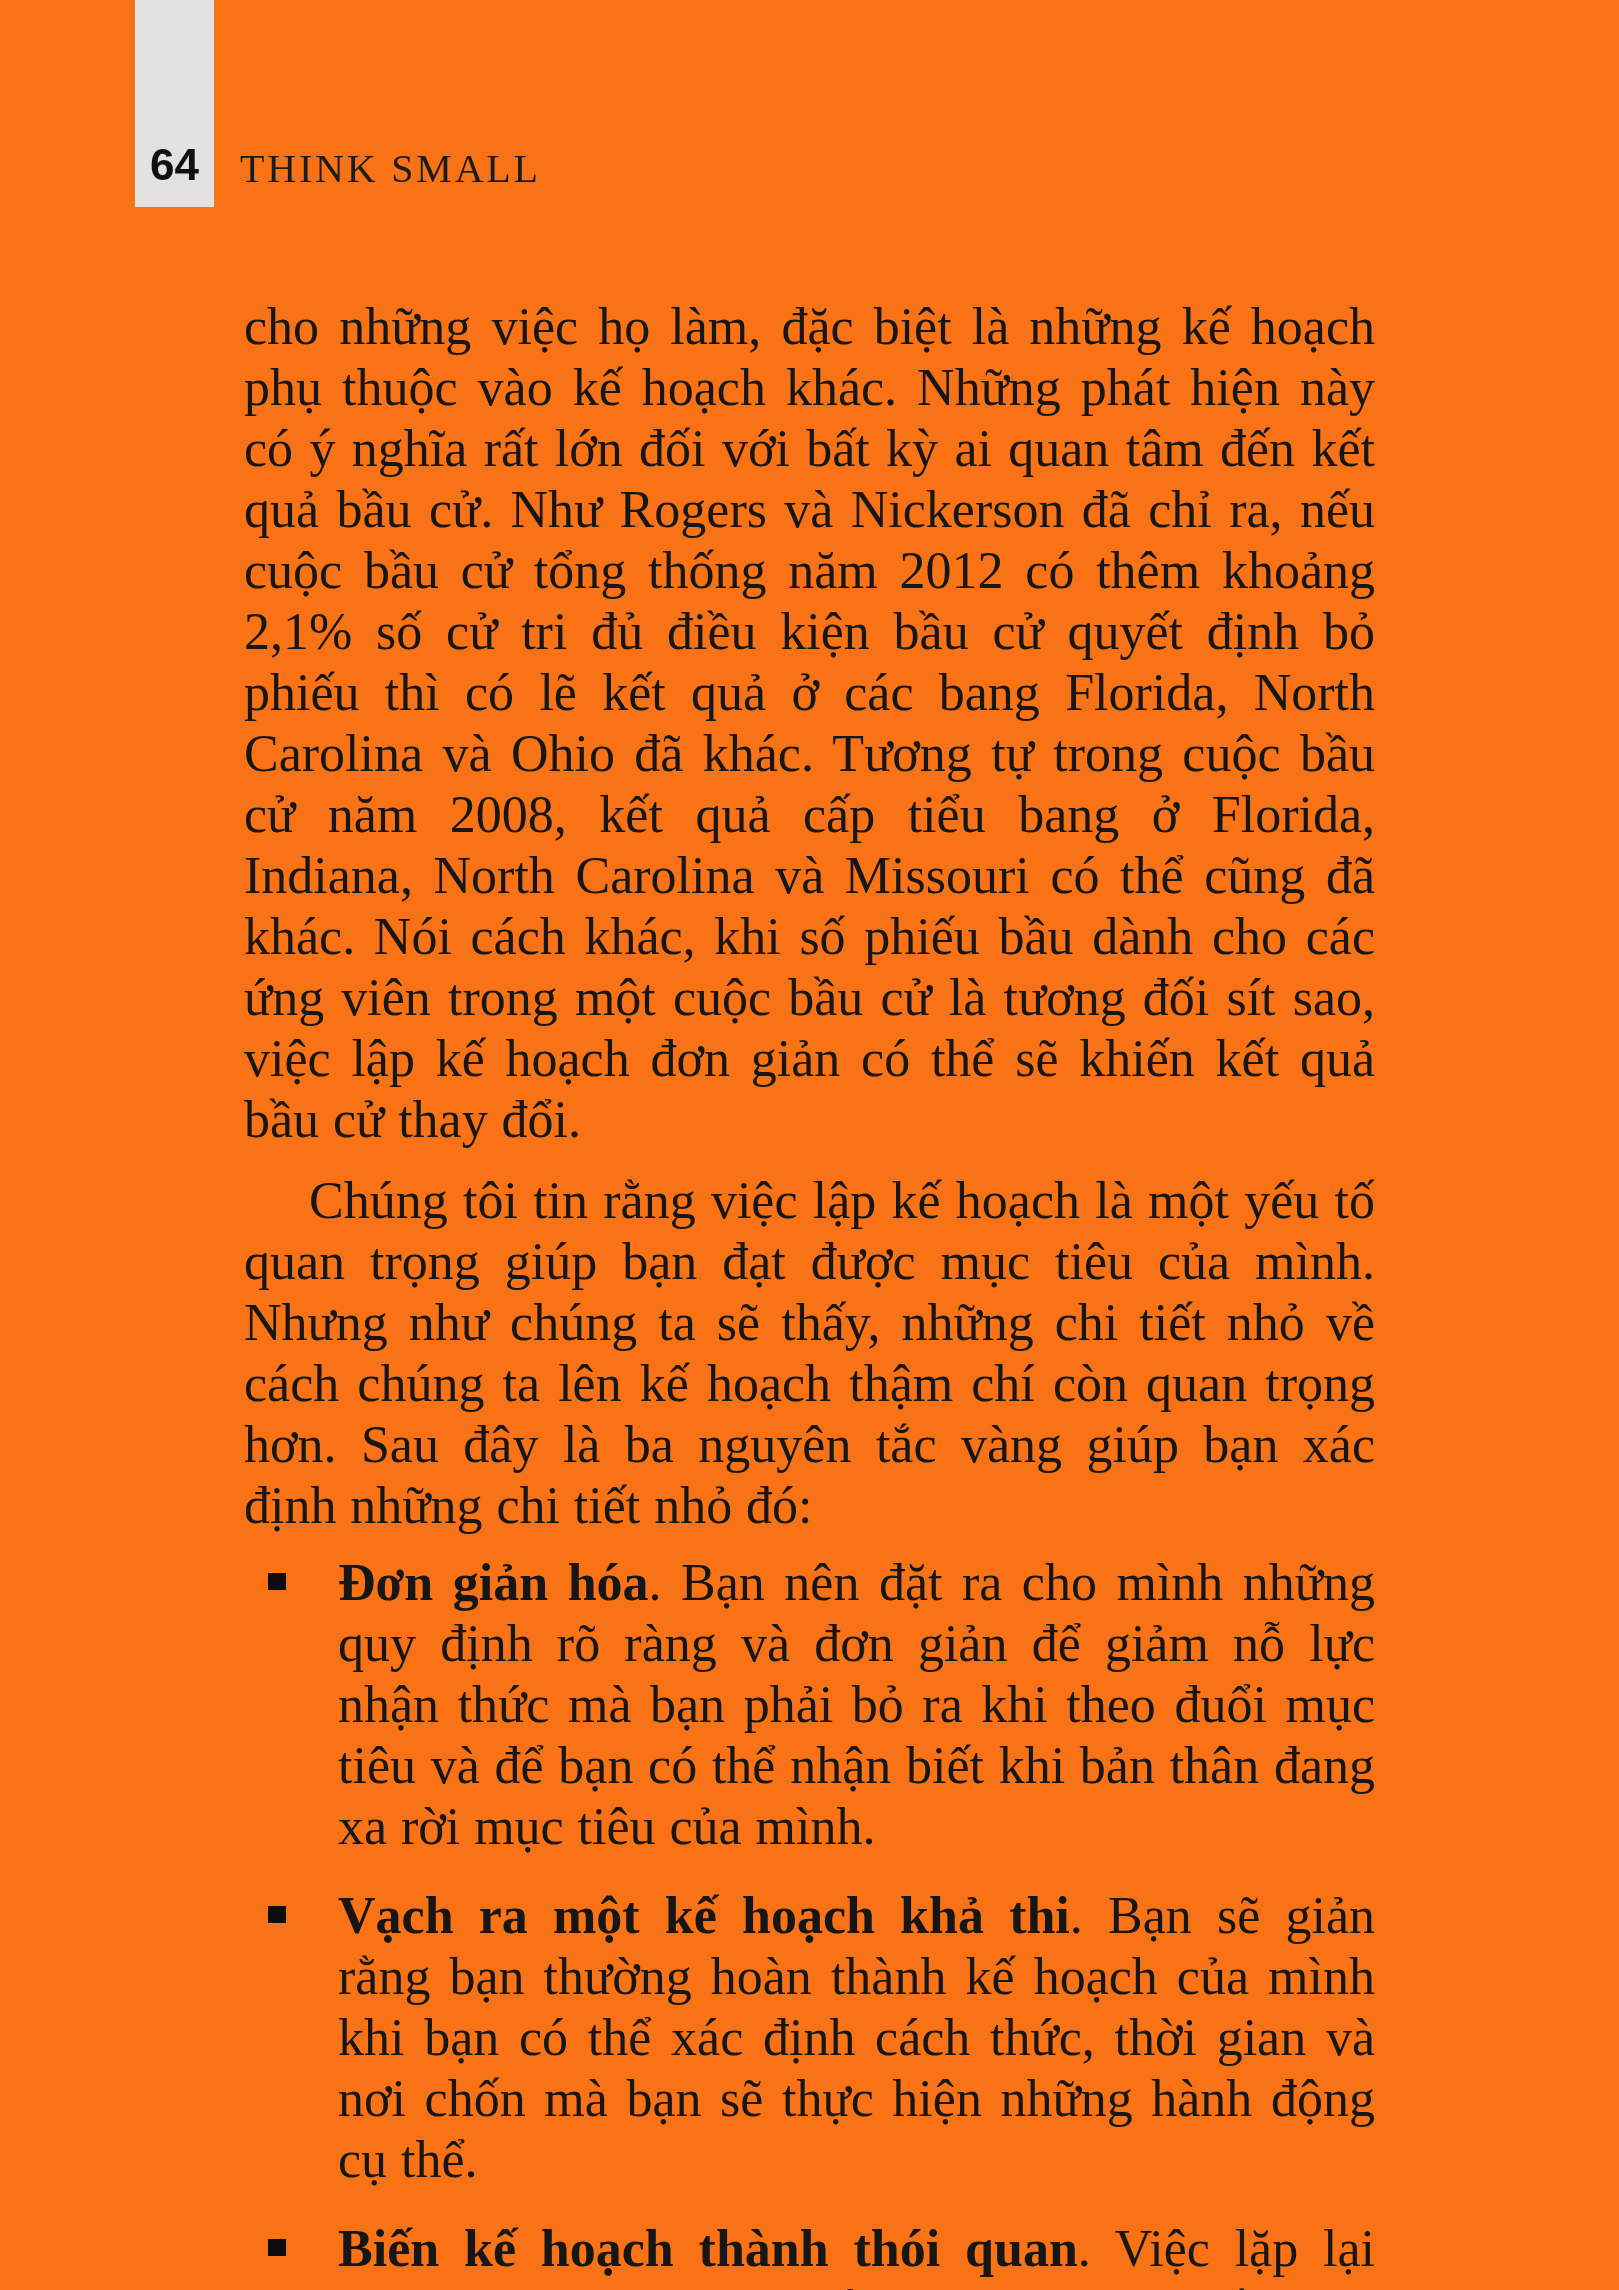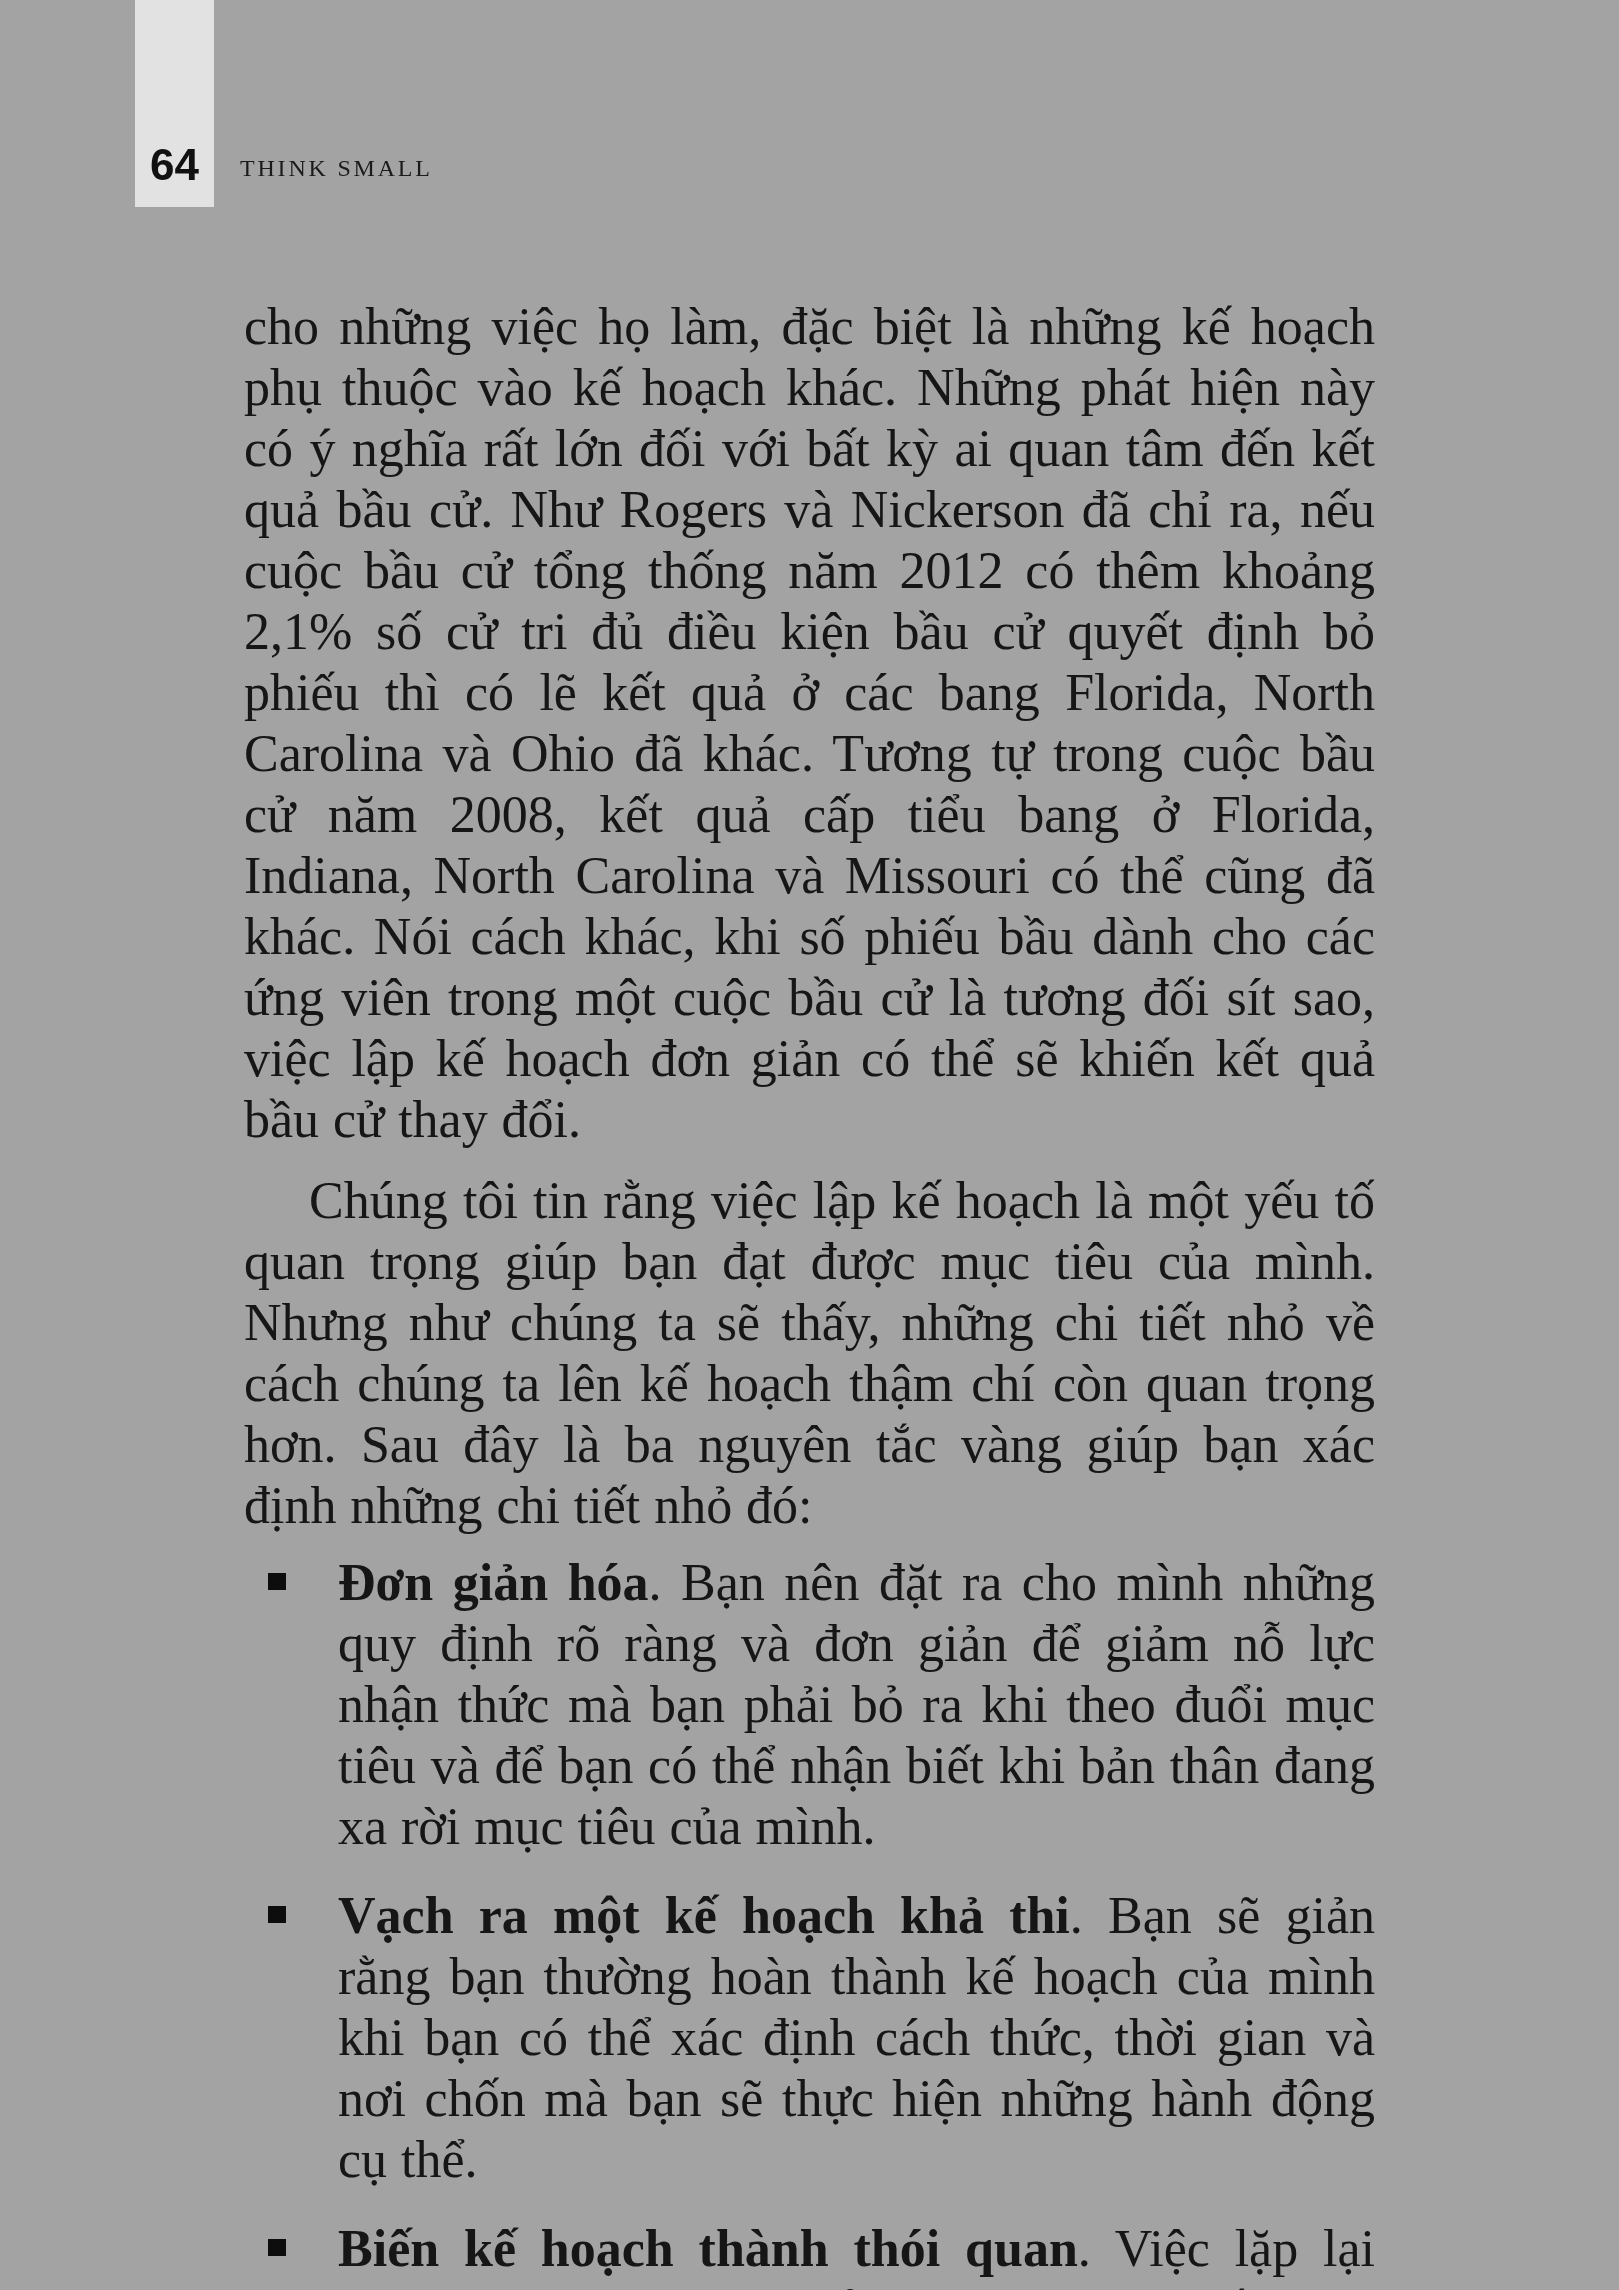--- a/index.html
+++ b/index.html
@@ -4,21 +4,21 @@
 <style>
   html, body {
     margin: 0;
     padding: 0;
     background: #ffffff;
   }
   .page {
     position: relative;
     width: 1619px;
     height: 2290px;
-    background: #a3a3a3;
+    background: #f97316;
     overflow: hidden;
     font-family: "Liberation Serif", "DejaVu Serif", serif;
     color: #161616;
   }
   
   .page-tab {
     position: absolute;
     left: 135px;
     top: 0;
     width: 79px;
@@ -35,21 +35,21 @@
     font-weight: 700;
     font-size: 44px;
     line-height: 44px;
     color: #111111;
   }
   .running-title {
     position: absolute;
     left: 240px;
     top: 150px;
     font-family: "Liberation Serif", "DejaVu Serif", serif;
-    font-size: 24px;
+    font-size: 40px;
     line-height: 37px;
     letter-spacing: 2.8px;
     color: #1b1b1b;
     white-space: nowrap;
   }
   
   .body-col {
     position: absolute;
     left: 244px;
     top: 296px;

